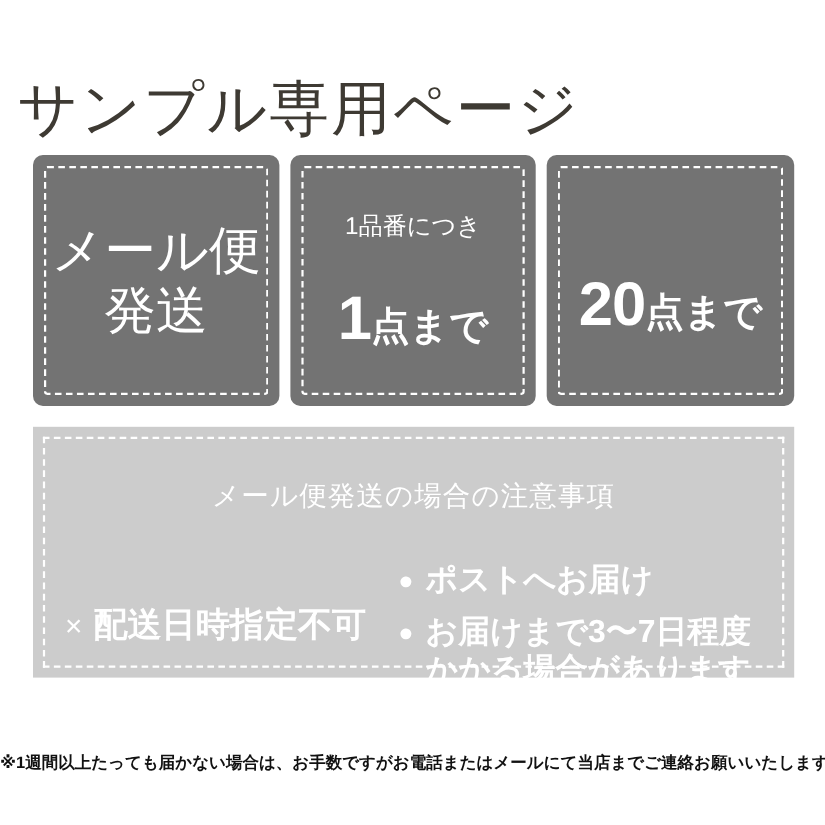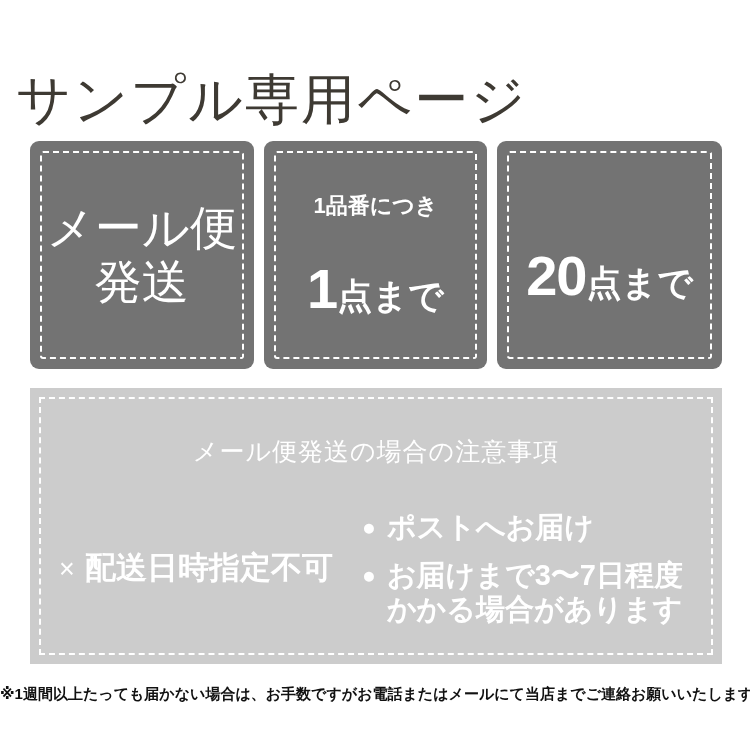--- a/index.html
+++ b/index.html
@@ -94,21 +94,21 @@
     font-size: 47px;
     line-height: 54px;
     font-weight: 400;
     white-space: nowrap;
   }
 
   
   .card-label {
     font-size: 22px;
     line-height: 26px;
-    font-weight: 700;
+    font-weight: 400;
     white-space: nowrap;
   }
   .card-value {
     margin-top: 42px;
     white-space: nowrap;
     display: block;
     line-height: 1;
   }
   .card-value .num {
     font-size: 56px;
@@ -121,21 +121,21 @@
     font-weight: 700;
     vertical-align: baseline;
   }
 
   
   .notice {
     position: absolute;
     left: 30px;
     top: 388px;
     width: 692px;
-    height: 276px;
+    height: 228px;
     background: #cccccc;
     box-sizing: border-box;
   }
   .notice .dash-frame {
     position: absolute;
     left: 9px;
     top: 9px;
     right: 9px;
     bottom: 9px;
     border: 2px dashed #ffffff;

